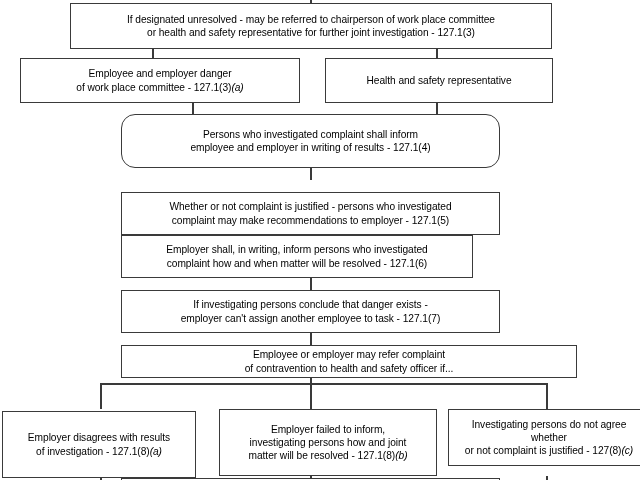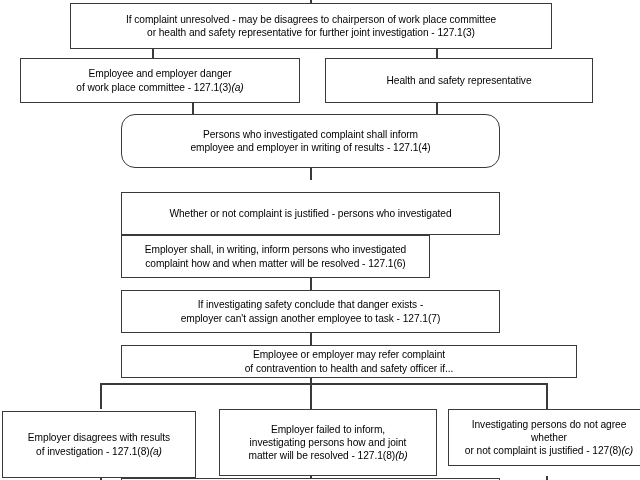--- a/index.html
+++ b/index.html
@@ -69,45 +69,45 @@
   <div class="conn v" style="left:310px; top:378px; height:31px;"></div>
   <div class="conn h" style="left:100px; top:383px; width:448px;"></div>
   <div class="conn v" style="left:100px; top:383px; height:26px;"></div>
   <div class="conn v" style="left:546px; top:383px; height:26px;"></div>
 
   <div class="conn v" style="left:100px; top:476px; height:4px;"></div>
   <div class="conn v" style="left:310px; top:476px; height:4px;"></div>
   <div class="conn v" style="left:546px; top:476px; height:4px;"></div>
 
   <div class="node" style="left:70px; top:3px; width:482px; height:46px;">
-    <div class="label"><span>If complaint unresolved - may be disagrees to chairperson of work place committee</span><br><span>or health and safety representative for further joint investigation - 127.1(3)</span></div>
+    <div class="label"><span>If designated unresolved - may be referred to chairperson of work place committee</span><br><span>or health and safety representative for further joint investigation - 127.1(3)</span></div>
   </div>
 
   <div class="node" style="left:20px; top:58px; width:280px; height:45px;">
     <div class="label"><span>Employee and employer danger</span><br><span>of work place committee - 127.1(3)<i>(a)</i></span></div>
   </div>
 
-  <div class="node" style="left:325px; top:58px; width:268px; height:45px;">
+  <div class="node" style="left:325px; top:58px; width:228px; height:45px;">
     <div class="label"><span>Health and safety representative</span><br></div>
   </div>
 
   <div class="node" style="left:121px; top:114px; width:379px; height:54px;border-radius:14px;">
     <div class="label"><span>Persons who investigated complaint shall inform</span><br><span>employee and employer in writing of results - 127.1(4)</span></div>
   </div>
 
   <div class="node" style="left:121px; top:192px; width:379px; height:43px;">
-    <div class="label"><span>Whether or not complaint is justified - persons who investigated</span><br></div>
+    <div class="label"><span>Whether or not complaint is justified - persons who investigated</span><br><span>complaint may make recommendations to employer - 127.1(5)</span></div>
   </div>
 
-  <div class="node" style="left:121px; top:235px; width:309px; height:43px;align-items:center;">
+  <div class="node" style="left:121px; top:235px; width:352px; height:43px;align-items:center;">
     <div class="label"><span>Employer shall, in writing, inform persons who investigated</span><br><span>complaint how and when matter will be resolved - 127.1(6)</span></div>
   </div>
 
   <div class="node" style="left:121px; top:290px; width:379px; height:43px;">
-    <div class="label"><span>If investigating safety conclude that danger exists -</span><br><span>employer can't assign another employee to task - 127.1(7)</span></div>
+    <div class="label"><span>If investigating persons conclude that danger exists -</span><br><span>employer can't assign another employee to task - 127.1(7)</span></div>
   </div>
 
   <div class="node" style="left:121px; top:345px; width:456px; height:33px;">
     <div class="label"><span>Employee or employer may refer complaint</span><br><span>of contravention to health and safety officer if...</span></div>
   </div>
 
   <div class="node" style="left:2px; top:411px; width:194px; height:67px;">
     <div class="label"><span>Employer disagrees with results</span><br><span>of investigation - 127.1(8)<i>(a)</i></span></div>
   </div>
 

